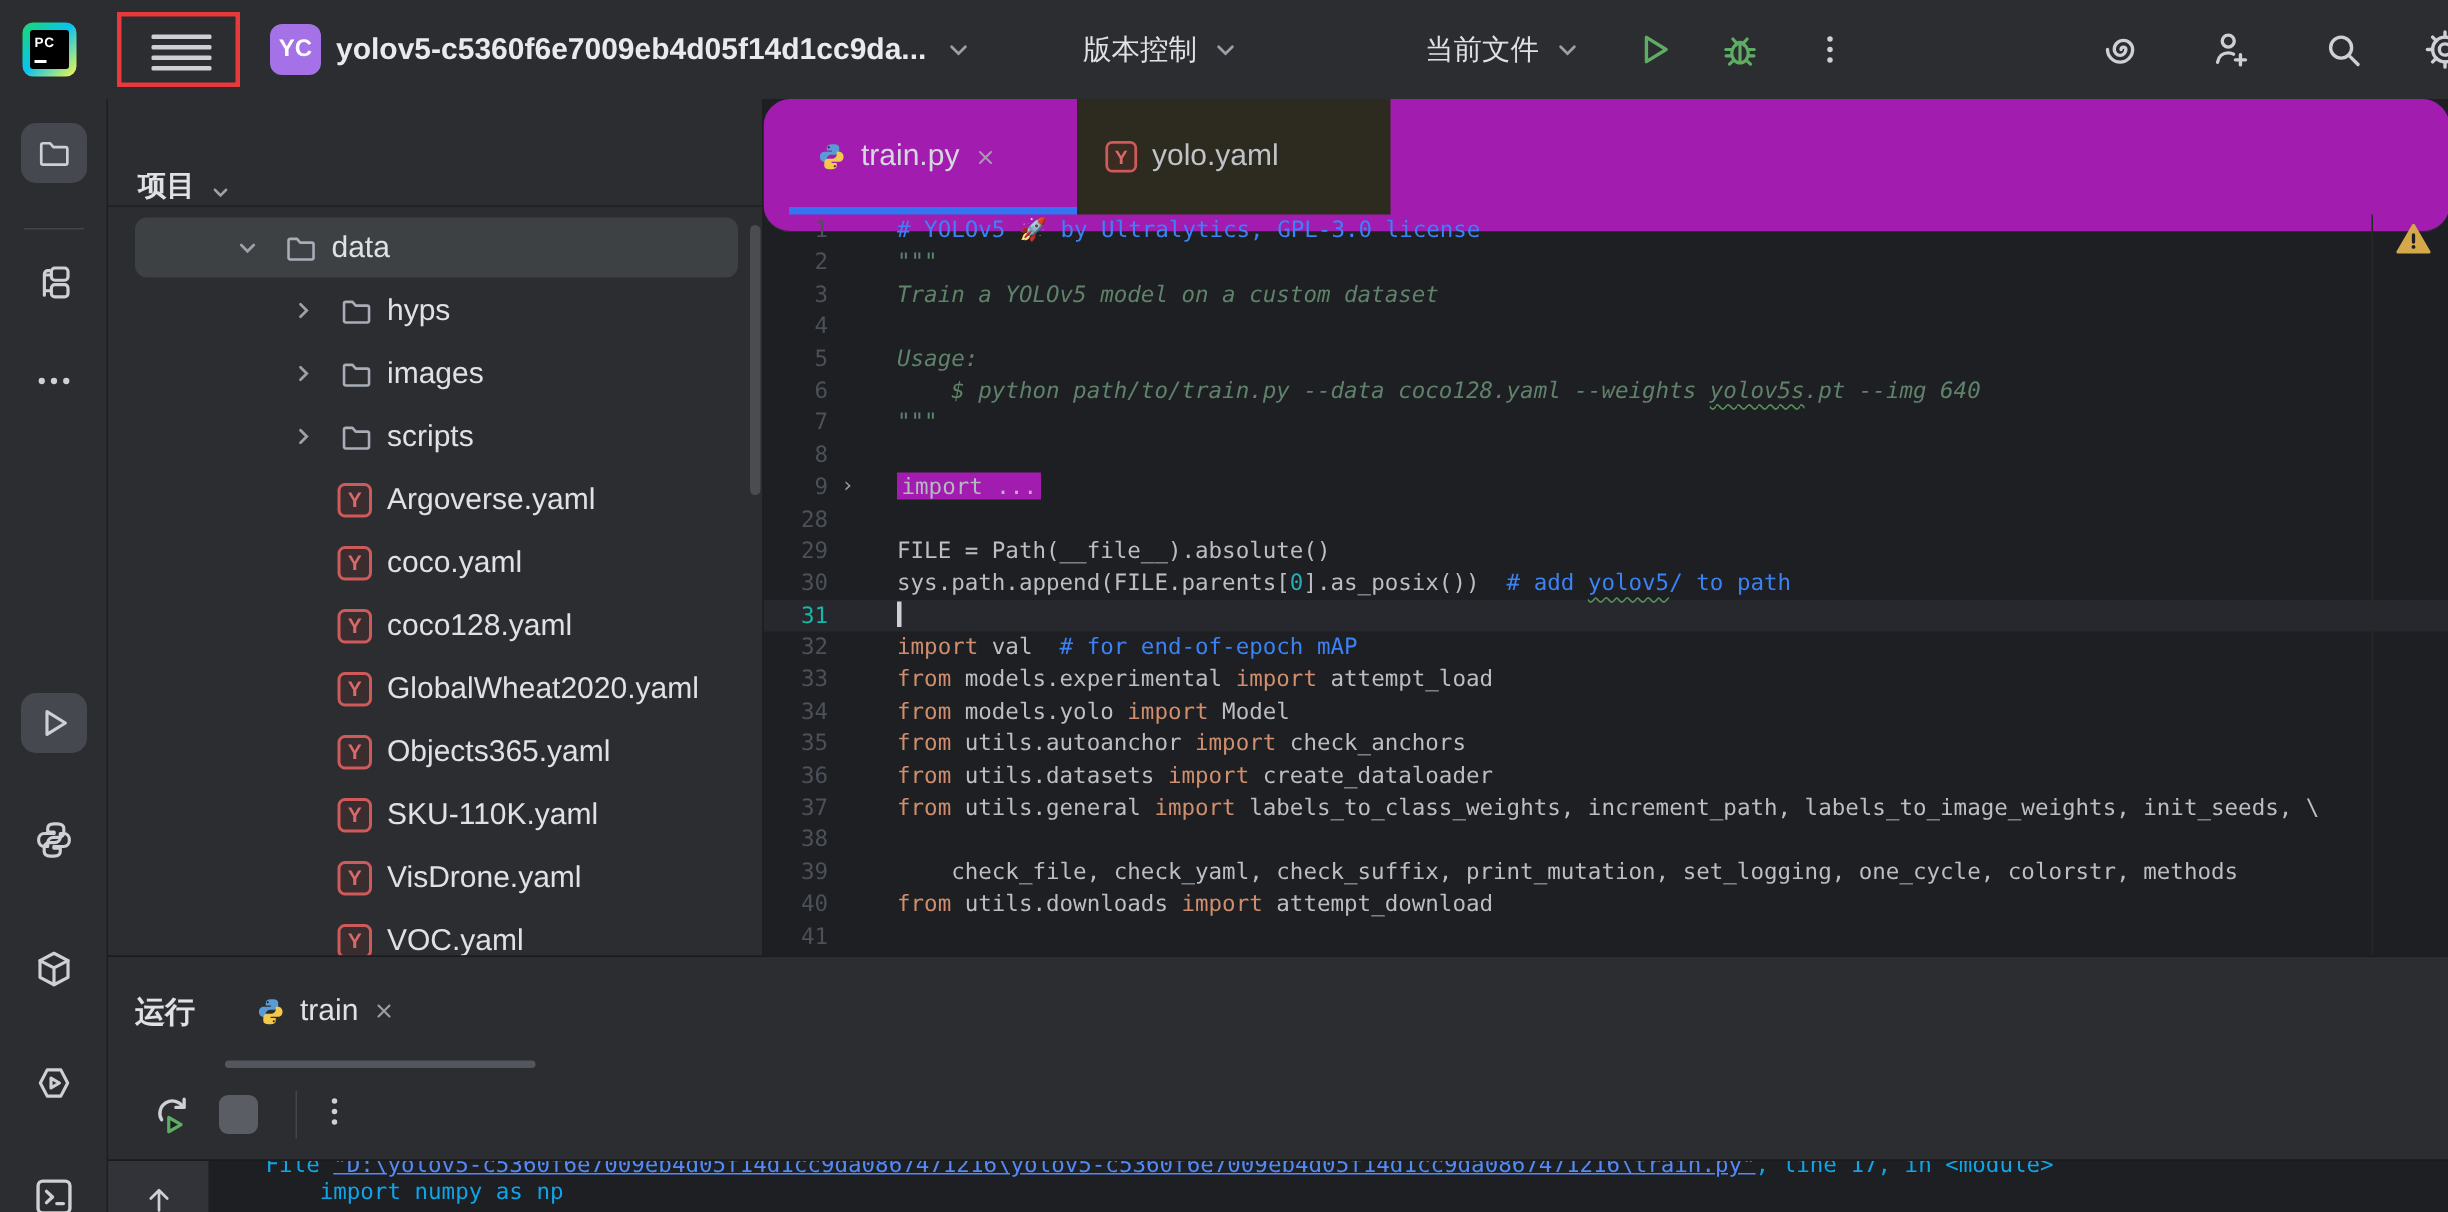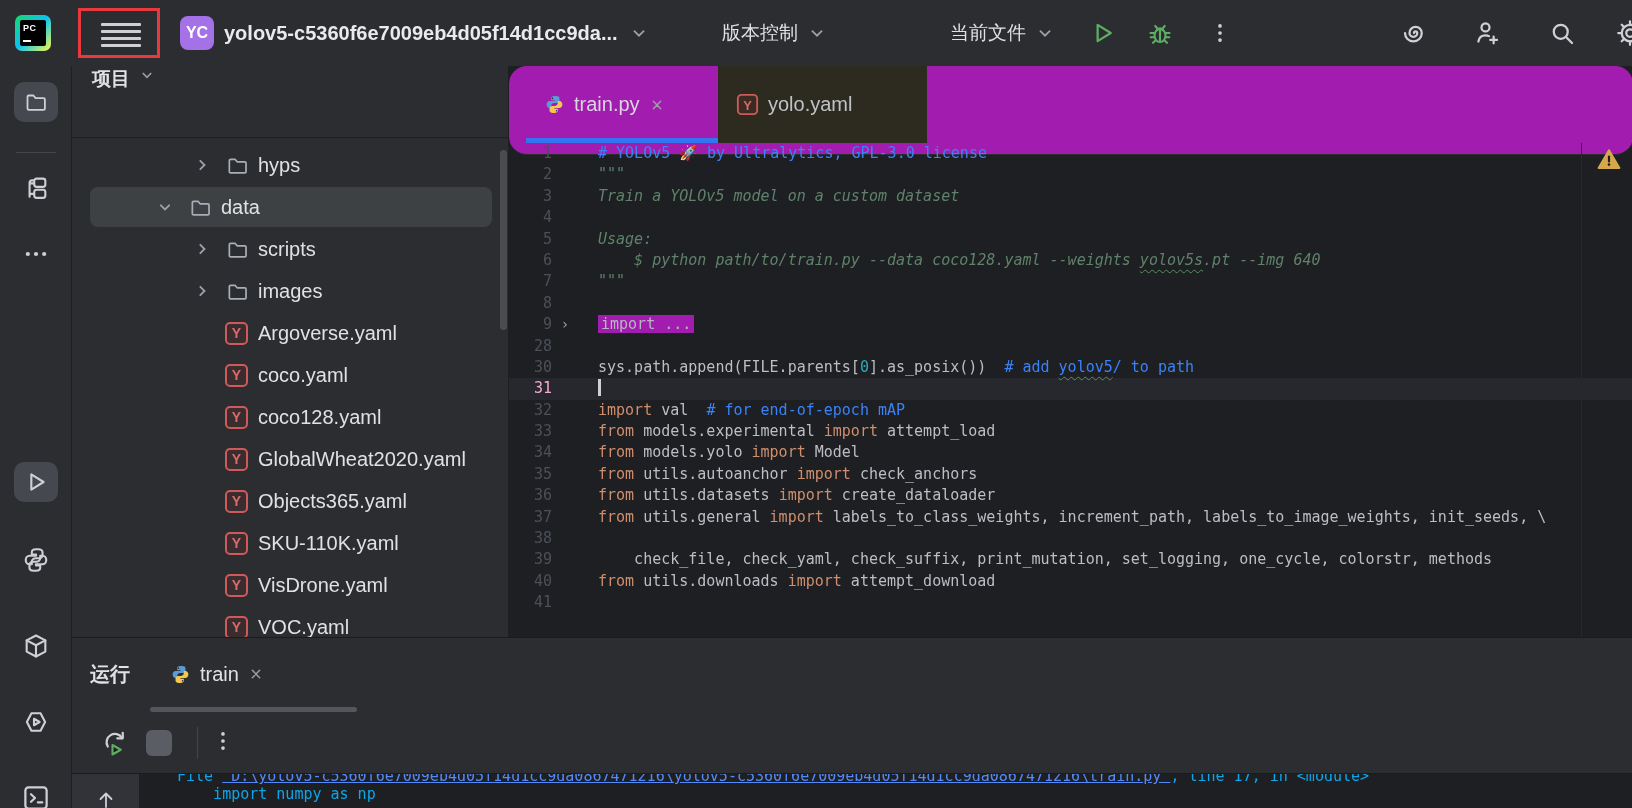--- a/index.html
+++ b/index.html
@@ -26,21 +26,21 @@
   .tb-icon { position:absolute; top:17px; width:32px; height:32px; display:flex; align-items:center; justify-content:center; }
 
   
   .stripe { position:absolute; left:0; top:66px; width:72px; height:742px; background:#2B2D30; border-right:1px solid #1E1F22; }
   .stripe-btn { position:absolute; left:14px; width:44px; height:40px; border-radius:10px; display:flex; align-items:center; justify-content:center; }
   .stripe-btn.active { background:#45484E; }
   .stripe-div { position:absolute; left:16px; width:40px; height:1px; background:#43454A; }
 
   
   .project-panel { position:absolute; left:72px; top:66px; width:436px; height:571px; background:#2B2D30; overflow:hidden; }
-  .pp-header { position:absolute; left:20px; top:0; height:71px; display:flex; align-items:flex-start; gap:8px;
+  .pp-header { position:absolute; left:20px; top:0; height:71px; display:flex; align-items:flex-end; gap:8px;
                color:#DFE1E5; font-size:19px; font-weight:bold; }
   .pp-tree { position:absolute; left:0; top:71px; width:436px; height:500px; border-top:1px solid #1E1F22; padding-top:6px; }
   .tree-row { position:relative; height:42px; display:flex; align-items:center; color:#DFE1E5; font-size:20px; }
   .tree-row .rowbg { position:absolute; left:18px; right:16px; top:1px; bottom:1px; border-radius:8px; }
   .tree-row.selected .rowbg { background:#3E4144; }
   .tree-sp { flex:none; }
   .tree-chev { flex:none; width:33px; display:flex; align-items:center; position:relative; }
   .tree-ico { flex:none; width:33px; display:flex; align-items:center; position:relative; }
   .tree-label { position:relative; }
   .ybadge { width:23px; height:23px; border:2px solid #CE5A5A; border-radius:5px; background:rgba(130,50,50,.18);
@@ -52,21 +52,21 @@
   .tabbar { position:absolute; left:0; top:0; width:1124px; height:89px; background:#a21caf; border-bottom:1px solid #2B2D30;border-radius:18px; }
   .etab { position:absolute; top:0; height:77px; display:flex; align-items:center; gap:9px; font-size:20px; color:#BFC2C8; padding:0 18px; }
   .etab.active { color:#D5D8DE; }
   .etab .underline { position:absolute; left:0; bottom:0; height:5px; width:100%; background:#3574F0; }
   .etab.warm { background:#2D2A1F; }
 
   .code { position:absolute; left:0; top:77px; width:1124px; height:494px; font-family:"DejaVu Sans Mono", monospace; font-size:15px; }
   .cline { height:21.4px; line-height:21.4px; display:flex; white-space:pre; }
   .cline.active { background:#26282E; }
   .lnum { flex:none; width:43px; text-align:right; color:#4B5059; }
-  .cline.active .lnum { color:#f9a8d4; }
+  .cline.active .lnum { color:#14b8a6; }
   .farrow { flex:none; width:26px; text-align:center; color:#9DA0A8; font-size:14px; }
   .ltext { flex:none; padding-left:20px; color:#BCBEC4; }
   .c { color:#3b82f6; } .d { color:#5F826B; font-style:italic; } .k { color:#CF8E6D; }
   .t { color:#BCBEC4; } .n { color:#2AACB8; }
   .wavy { text-decoration:underline; text-decoration-style:wavy; text-decoration-color:#549159; text-underline-offset:4px; text-decoration-thickness:1px; }
   .foldbox { background:#a21caf; color:#B4B8BF; padding:0 3px; }
   .caret { display:inline-block; width:2.5px; height:17px; background:#CED0D6; vertical-align:middle; margin-top:-3px; }
   .right-stripe { position:absolute; left:1072px; top:77px; width:1px; height:494px; background:#26282A; }
   .warn-widget { position:absolute; left:1088px; top:82px; width:24px; height:22px; }
 
@@ -227,35 +227,20 @@
   <div class="project-panel">
     <div class="pp-header">
       <span>项目</span>
       <span>
           <svg width="18" height="18" viewBox="0 0 24 24">
             <path d="M7 10l5 5 5-5" stroke="#9DA0A8" stroke-width="2.2" fill="none" stroke-linecap="round"></path>
           </svg>
         </span>
     </div>
     <div class="pp-tree" id="tree">
-        <div class="tree-row">
-          <div class="rowbg"></div>
-          <span class="tree-sp" style="width: 120px;"></span>
-          <span class="tree-chev">
-            <svg width="20" height="20" viewBox="0 0 24 24">
-              <path d="M10 7l5 5-5 5" stroke="#9DA0A8" stroke-width="2.2" fill="none" stroke-linecap="round"></path>
-            </svg>
-          </span>
-          <span class="tree-ico">
-            <svg width="25" height="23" viewBox="0 0 24 24" stroke="#A8ADB8" stroke-width="1.8" fill="none" stroke-linejoin="round">
-              <path d="M3.5 18.5V6.8c0-.7.6-1.3 1.3-1.3h4.6l2.2 2.6h8c.7 0 1.3.6 1.3 1.3v9.1c0 .7-.6 1.3-1.3 1.3H4.8c-.7 0-1.3-.6-1.3-1.3Z"></path>
-            </svg>
-          </span>
-          <span class="tree-label">hyps</span>
-        </div>
         <div class="tree-row selected">
           <div class="rowbg"></div>
           <span class="tree-sp" style="width: 83px;"></span>
           <span class="tree-chev">
             <svg width="20" height="20" viewBox="0 0 24 24">
               <path d="M7 10l5 5 5-5" stroke="#9DA0A8" stroke-width="2.2" fill="none" stroke-linecap="round"></path>
             </svg>
           </span>
           <span class="tree-ico">
             <svg width="25" height="23" viewBox="0 0 24 24" stroke="#A8ADB8" stroke-width="1.8" fill="none" stroke-linejoin="round">
@@ -270,36 +255,51 @@
           <span class="tree-chev">
             <svg width="20" height="20" viewBox="0 0 24 24">
               <path d="M10 7l5 5-5 5" stroke="#9DA0A8" stroke-width="2.2" fill="none" stroke-linecap="round"></path>
             </svg>
           </span>
           <span class="tree-ico">
             <svg width="25" height="23" viewBox="0 0 24 24" stroke="#A8ADB8" stroke-width="1.8" fill="none" stroke-linejoin="round">
               <path d="M3.5 18.5V6.8c0-.7.6-1.3 1.3-1.3h4.6l2.2 2.6h8c.7 0 1.3.6 1.3 1.3v9.1c0 .7-.6 1.3-1.3 1.3H4.8c-.7 0-1.3-.6-1.3-1.3Z"></path>
             </svg>
           </span>
-          <span class="tree-label">scripts</span>
+          <span class="tree-label">hyps</span>
         </div>
         <div class="tree-row">
           <div class="rowbg"></div>
           <span class="tree-sp" style="width: 120px;"></span>
           <span class="tree-chev">
             <svg width="20" height="20" viewBox="0 0 24 24">
               <path d="M10 7l5 5-5 5" stroke="#9DA0A8" stroke-width="2.2" fill="none" stroke-linecap="round"></path>
             </svg>
           </span>
           <span class="tree-ico">
             <svg width="25" height="23" viewBox="0 0 24 24" stroke="#A8ADB8" stroke-width="1.8" fill="none" stroke-linejoin="round">
               <path d="M3.5 18.5V6.8c0-.7.6-1.3 1.3-1.3h4.6l2.2 2.6h8c.7 0 1.3.6 1.3 1.3v9.1c0 .7-.6 1.3-1.3 1.3H4.8c-.7 0-1.3-.6-1.3-1.3Z"></path>
             </svg>
           </span>
           <span class="tree-label">images</span>
+        </div>
+        <div class="tree-row">
+          <div class="rowbg"></div>
+          <span class="tree-sp" style="width: 120px;"></span>
+          <span class="tree-chev">
+            <svg width="20" height="20" viewBox="0 0 24 24">
+              <path d="M10 7l5 5-5 5" stroke="#9DA0A8" stroke-width="2.2" fill="none" stroke-linecap="round"></path>
+            </svg>
+          </span>
+          <span class="tree-ico">
+            <svg width="25" height="23" viewBox="0 0 24 24" stroke="#A8ADB8" stroke-width="1.8" fill="none" stroke-linejoin="round">
+              <path d="M3.5 18.5V6.8c0-.7.6-1.3 1.3-1.3h4.6l2.2 2.6h8c.7 0 1.3.6 1.3 1.3v9.1c0 .7-.6 1.3-1.3 1.3H4.8c-.7 0-1.3-.6-1.3-1.3Z"></path>
+            </svg>
+          </span>
+          <span class="tree-label">scripts</span>
         </div>
         <div class="tree-row">
           <div class="rowbg"></div>
           <span class="tree-sp" style="width: 120px;"></span>
           <span class="tree-chev"></span>
           <span class="tree-ico">
             <span class="ybadge">Y</span>
           </span>
           <span class="tree-label">Argoverse.yaml</span>
         </div>
@@ -398,20 +398,21 @@
         <div class="cline"><span class="lnum">1</span><span class="farrow"></span><span class="ltext"><span class="c"># YOLOv5 🚀 by Ultralytics, GPL-3.0 license</span></span></div>
         <div class="cline"><span class="lnum">2</span><span class="farrow"></span><span class="ltext"><span class="d">"""</span></span></div>
         <div class="cline"><span class="lnum">3</span><span class="farrow"></span><span class="ltext"><span class="d">Train a YOLOv5 model on a custom dataset</span></span></div>
         <div class="cline"><span class="lnum">4</span><span class="farrow"></span><span class="ltext"></span></div>
         <div class="cline"><span class="lnum">5</span><span class="farrow"></span><span class="ltext"><span class="d">Usage:</span></span></div>
         <div class="cline"><span class="lnum">6</span><span class="farrow"></span><span class="ltext"><span class="d">    $ python path/to/train.py --data coco128.yaml --weights </span><span class="d wavy">yolov5s</span><span class="d">.pt --img 640</span></span></div>
         <div class="cline"><span class="lnum">7</span><span class="farrow"></span><span class="ltext"><span class="d">"""</span></span></div>
         <div class="cline"><span class="lnum">8</span><span class="farrow"></span><span class="ltext"></span></div>
         <div class="cline"><span class="lnum">9</span><span class="farrow">›</span><span class="ltext"><span class="foldbox">import ...</span></span></div>
         <div class="cline"><span class="lnum">28</span><span class="farrow"></span><span class="ltext"></span></div>
+        <div class="cline"><span class="lnum">29</span><span class="farrow"></span><span class="ltext"><span class="t">FILE = Path(__file__).absolute()</span></span></div>
         <div class="cline"><span class="lnum">30</span><span class="farrow"></span><span class="ltext"><span class="t">sys.path.append(FILE.parents[</span><span class="n">0</span><span class="t">].as_posix())  </span><span class="c"># add </span><span class="c wavy">yolov5</span><span class="c">/ to path</span></span></div>
         <div class="cline active"><span class="lnum">31</span><span class="farrow"></span><span class="ltext"><span class="caret"></span></span></div>
         <div class="cline"><span class="lnum">32</span><span class="farrow"></span><span class="ltext"><span class="k">import</span><span class="t"> val  </span><span class="c"># for end-of-epoch mAP</span></span></div>
         <div class="cline"><span class="lnum">33</span><span class="farrow"></span><span class="ltext"><span class="k">from</span><span class="t"> models.experimental </span><span class="k">import</span><span class="t"> attempt_load</span></span></div>
         <div class="cline"><span class="lnum">34</span><span class="farrow"></span><span class="ltext"><span class="k">from</span><span class="t"> models.yolo </span><span class="k">import</span><span class="t"> Model</span></span></div>
         <div class="cline"><span class="lnum">35</span><span class="farrow"></span><span class="ltext"><span class="k">from</span><span class="t"> utils.autoanchor </span><span class="k">import</span><span class="t"> check_anchors</span></span></div>
         <div class="cline"><span class="lnum">36</span><span class="farrow"></span><span class="ltext"><span class="k">from</span><span class="t"> utils.datasets </span><span class="k">import</span><span class="t"> create_dataloader</span></span></div>
         <div class="cline"><span class="lnum">37</span><span class="farrow"></span><span class="ltext"><span class="k">from</span><span class="t"> utils.general </span><span class="k">import</span><span class="t"> labels_to_class_weights, increment_path, labels_to_image_weights, init_seeds, \</span></span></div>
         <div class="cline"><span class="lnum">38</span><span class="farrow"></span></div>
         <div class="cline"><span class="lnum">39</span><span class="farrow"></span><span class="ltext"><span class="t">    check_file, check_yaml, check_suffix, print_mutation, set_logging, one_cycle, colorstr, methods</span></span></div>

